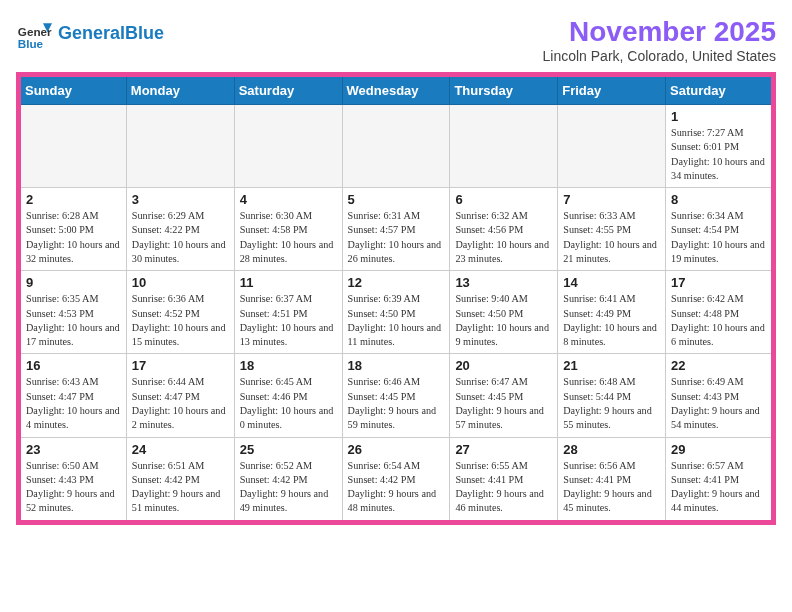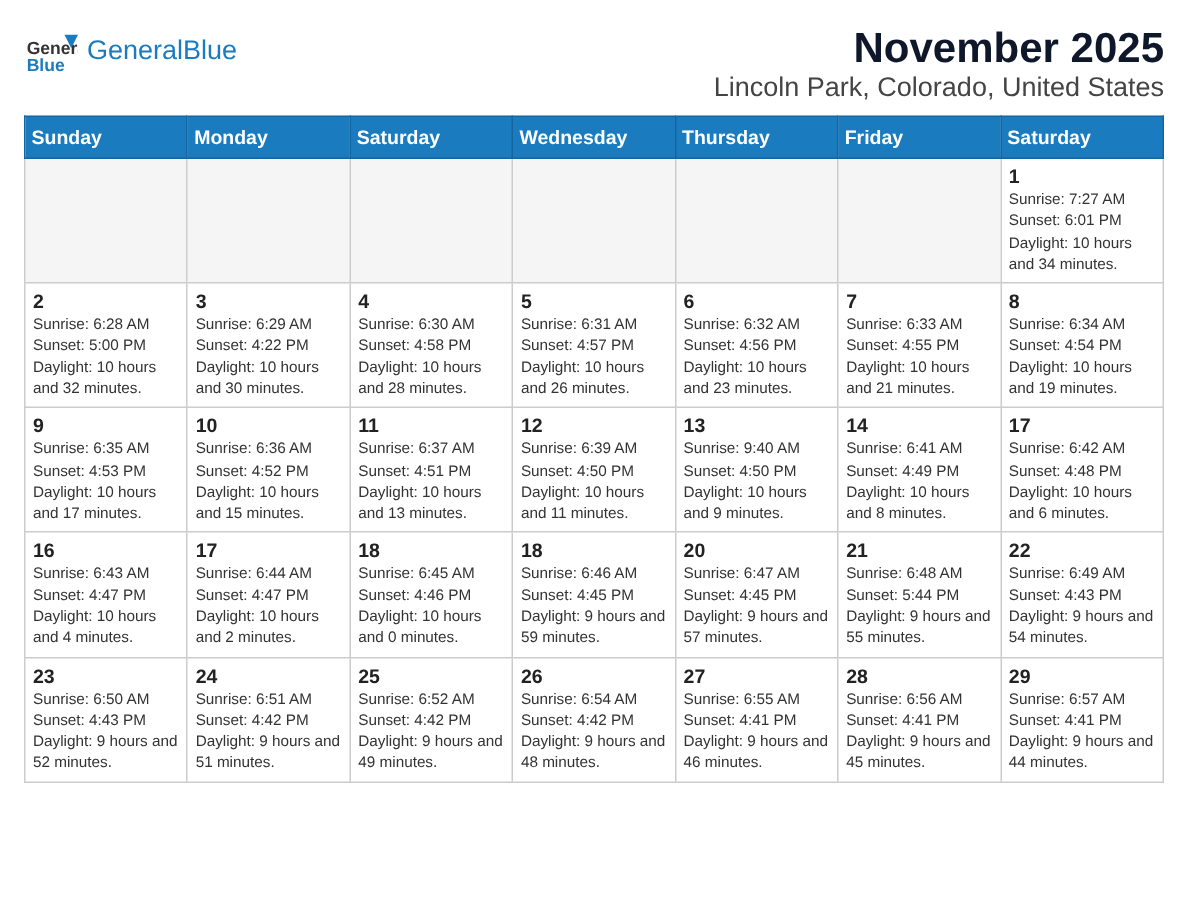--- a/index.html
+++ b/index.html
@@ -16,47 +16,47 @@
       align-items: flex-start;
       margin-bottom: 8px;
     }
     .logo {
       display: flex;
       align-items: center;
       gap: 6px;
     }
     .logo-text {
       font-size: 18px;
-      font-weight: normal;
+      font-weight: bold;
       color: #333;
       line-height: 1.1;
     }
     .logo-text span {
       color: #1a7bbf;
     }
     .logo-icon {
       width: 36px;
       height: 36px;
     }
     .title-block {
       text-align: right;
     }
     .month-title {
       font-size: 28px;
       font-weight: bold;
-      color: #0f172a;
+      color: #8b5cf6;
     }
     .location {
-      font-size: 18px;
+      font-size: 14px;
       color: #444;
     }
     .calendar {
       width: 100%;
       border-collapse: collapse;
-      border: 1px solid #ec4899;
+      border: 5px solid #ec4899;
     }
     .calendar th {
       background-color: #1a7bbf;
       color: #fff;
       font-size: 13px;
       font-weight: bold;
       padding: 6px 4px;
       text-align: left;
       border: 1px solid #1565a0;
     }
@@ -77,20 +77,21 @@
       font-size: 13px;
       font-weight: bold;
       display: block;
       margin-bottom: 2px;
       color: #222;
     }
     .day-info {
       font-size: 10.2px;
       line-height: 1.4;
       color: #333;
+      font-family: Liberation Serif, serif;
     }
     .week-row td {
       height: 82px;
     }
   </style>
 </head>
 <body>
 
 <div class="header">
   <div class="logo">

